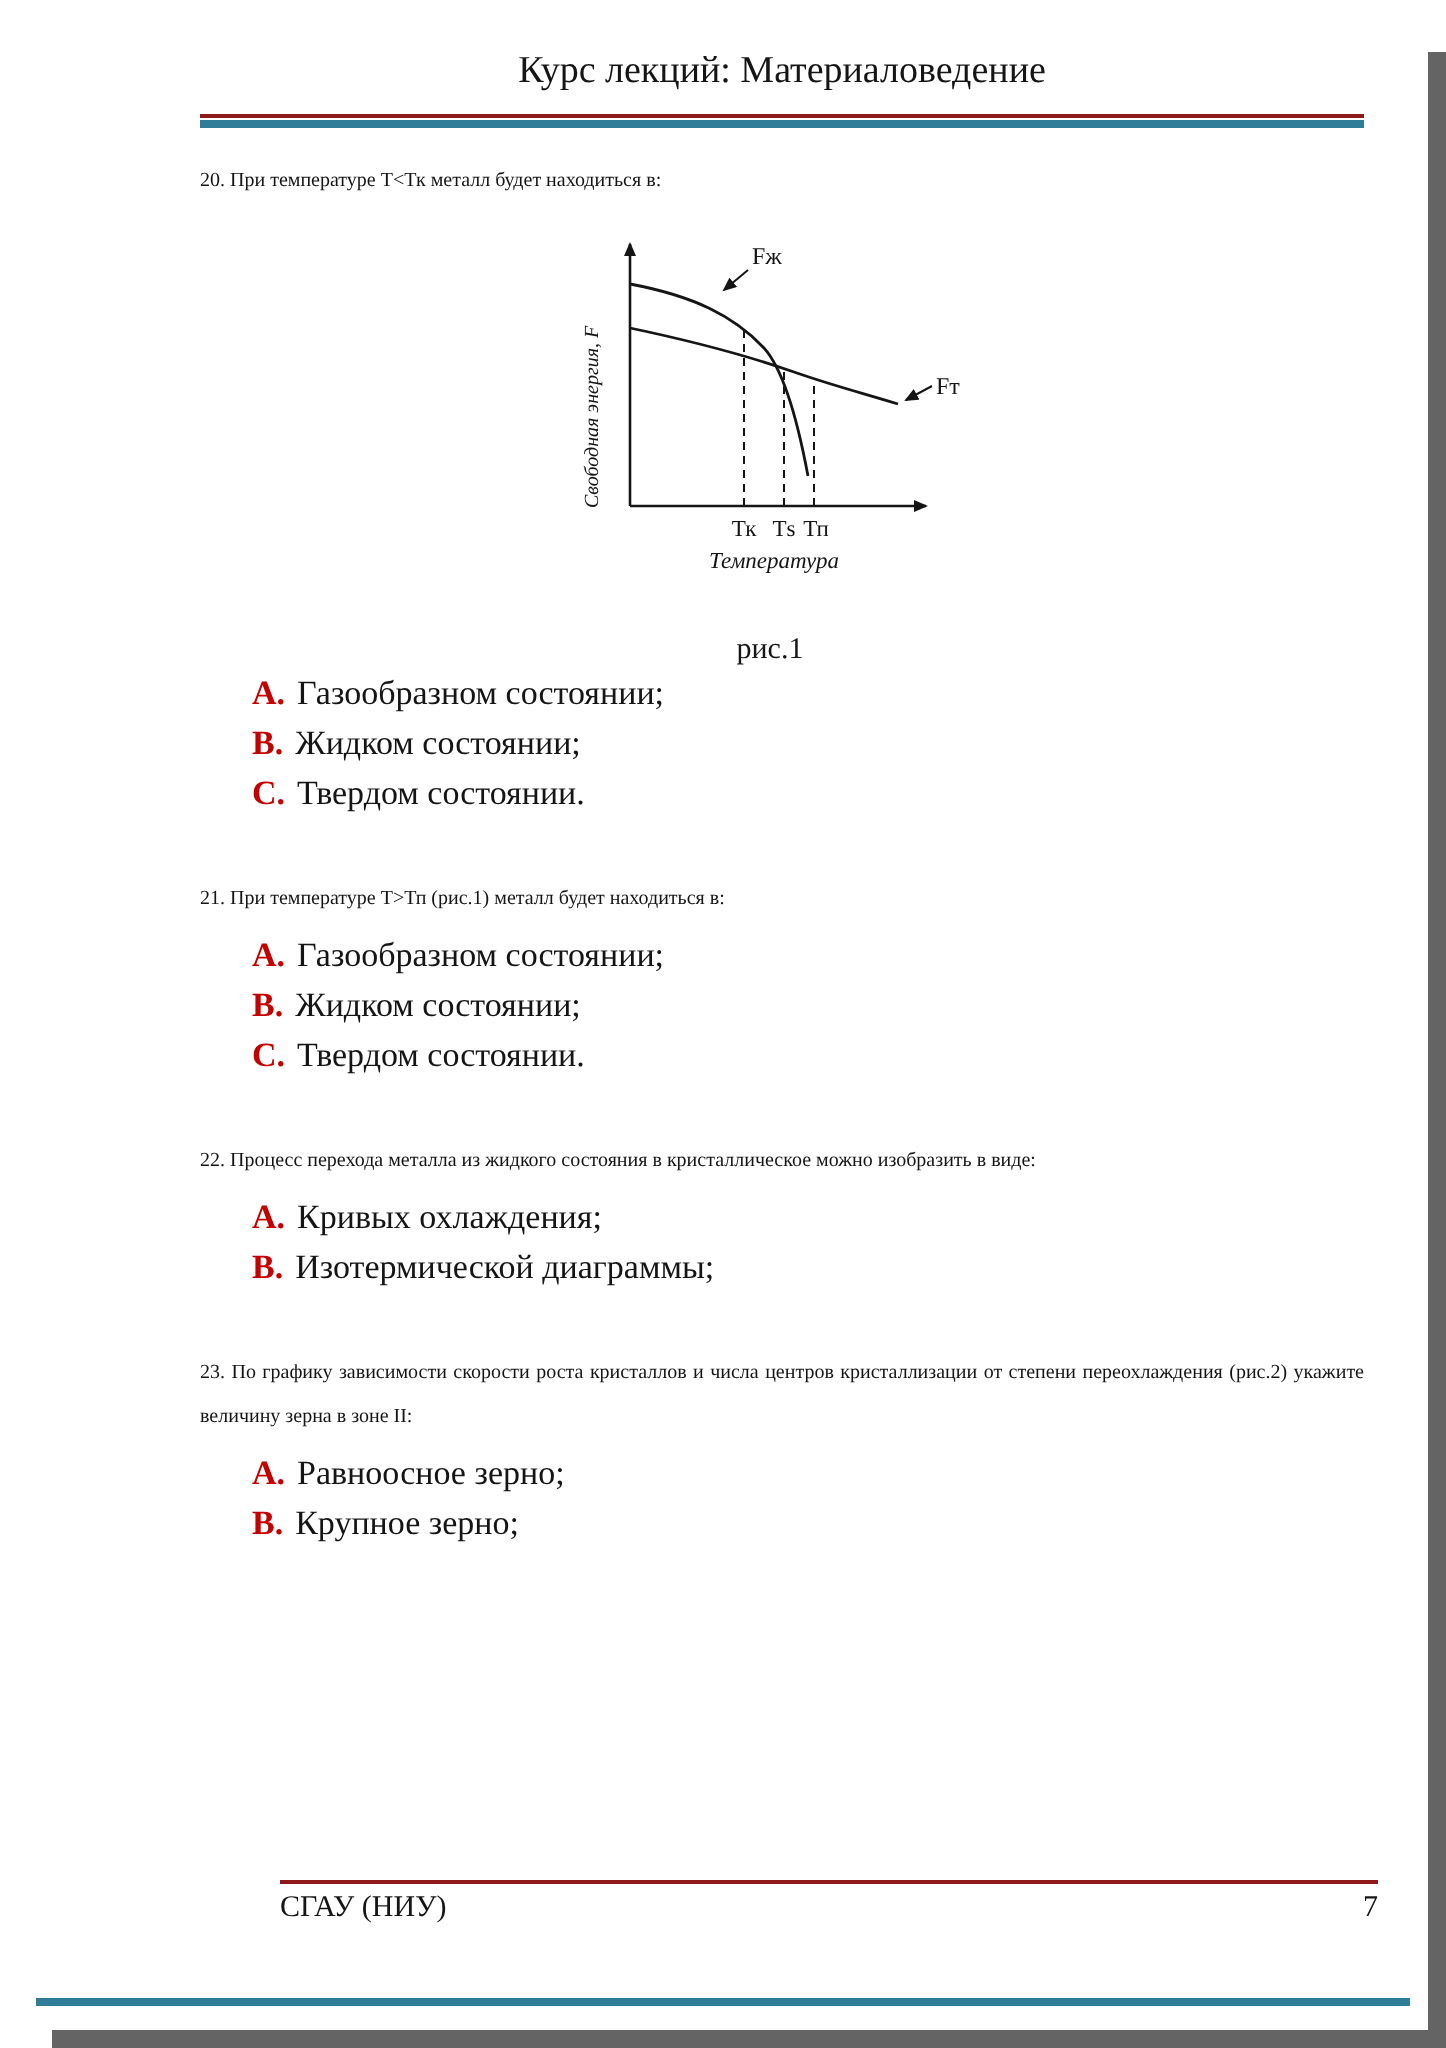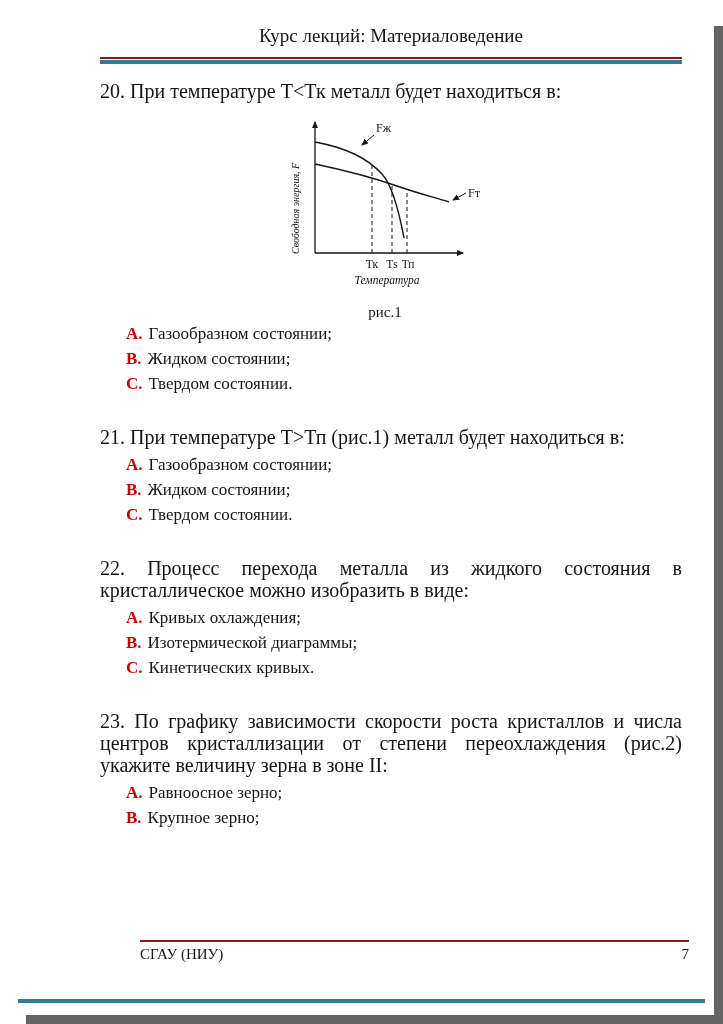--- a/index.html
+++ b/index.html
@@ -19,28 +19,28 @@
     position: absolute; left: 26px; bottom: 0; height: 9px; width: 697px;
     background: #646464;
   }
   .content { padding: 24px 41px 0 100px; }
   .title {
     text-align: center; font-size: 19px; line-height: 24px;
     margin: 0 0 9px 0; font-weight: normal;
   }
   .rule-top-red  { height: 2px; background: #8e1b1b; }
   .rule-top-teal { height: 4px; background: #2f7d99; margin-top: 1px; }
-  .q { margin: 30px 0 4px 0; font-size: 20px; line-height: 22px; }
+  .q { margin: 30px 0 4px 0; font-size: 10px; line-height: 22px; }
   .q.first { margin-top: 16px; }
   .q.justify { text-align: justify; }
   .opts { padding-left: 26px; }
   .opt { font-size: 17px; line-height: 25px; }
   .opt .letter { color: #c40000; font-weight: bold; margin-right: 6px; }
   .figure { width: 240px; margin: 6px 0 0 165px; }
-  .fig-caption { text-align: center; font-size: 15px; margin-top: 12px; }
+  .fig-caption { text-align: center; font-size: 15px; margin-top: 24px; }
   .footer {
     position: absolute; left: 100px; right: 34px; top: 940px; margin-left: 40px;
   }
   .footer-rule { height: 2px; background: #8e1b1b; }
   .footer-row {
     display: flex; justify-content: space-between;
     font-size: 15px; padding-top: 4px;
   }
   .bottom-rule {
     position: absolute; left: 18px; right: 18px; top: 999px; height: 4px;
@@ -103,21 +103,20 @@
     <div class="opts">
       <div class="opt"><span class="letter">A.</span><span>Газообразном состоянии;</span></div>
       <div class="opt"><span class="letter">B.</span><span>Жидком состоянии;</span></div>
       <div class="opt"><span class="letter">C.</span><span>Твердом состоянии.</span></div>
     </div>
 
     <p class="q justify">22. Процесс перехода металла из жидкого состояния в кристаллическое можно изобразить в виде:</p>
     <div class="opts">
       <div class="opt"><span class="letter">A.</span><span>Кривых охлаждения;</span></div>
       <div class="opt"><span class="letter">B.</span><span>Изотермической диаграммы;</span></div>
-      <div class="opt"><span class="letter">C.</span><span>Кинетических кривых.</span></div>
     </div>
 
     <p class="q justify">23. По графику зависимости скорости роста кристаллов и числа центров кристаллизации от степени переохлаждения (рис.2) укажите величину зерна в зоне II:</p>
     <div class="opts">
       <div class="opt"><span class="letter">A.</span><span>Равноосное зерно;</span></div>
       <div class="opt"><span class="letter">B.</span><span>Крупное зерно;</span></div>
     </div>
 
 
   </div>

